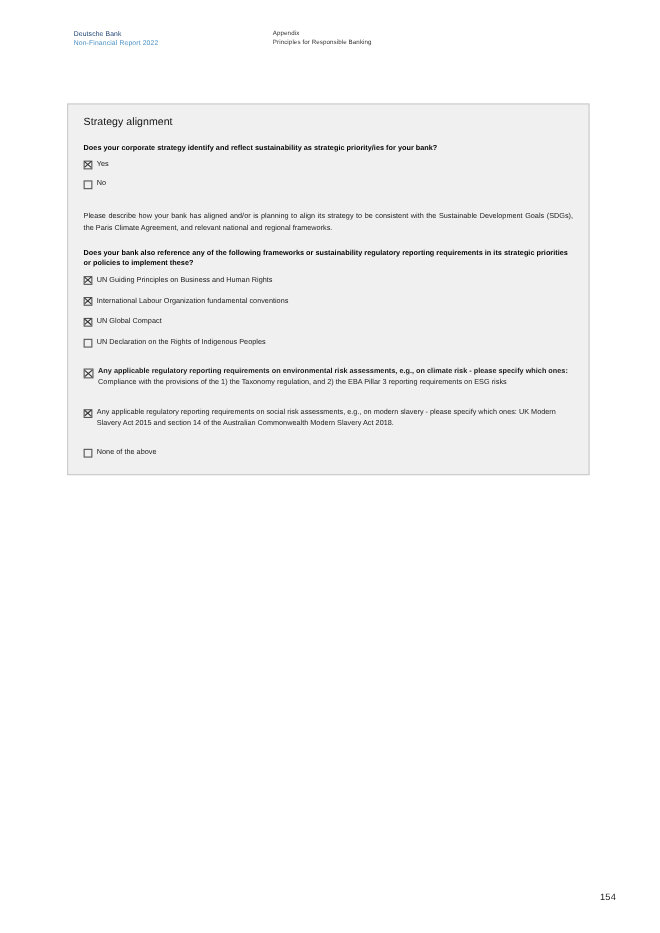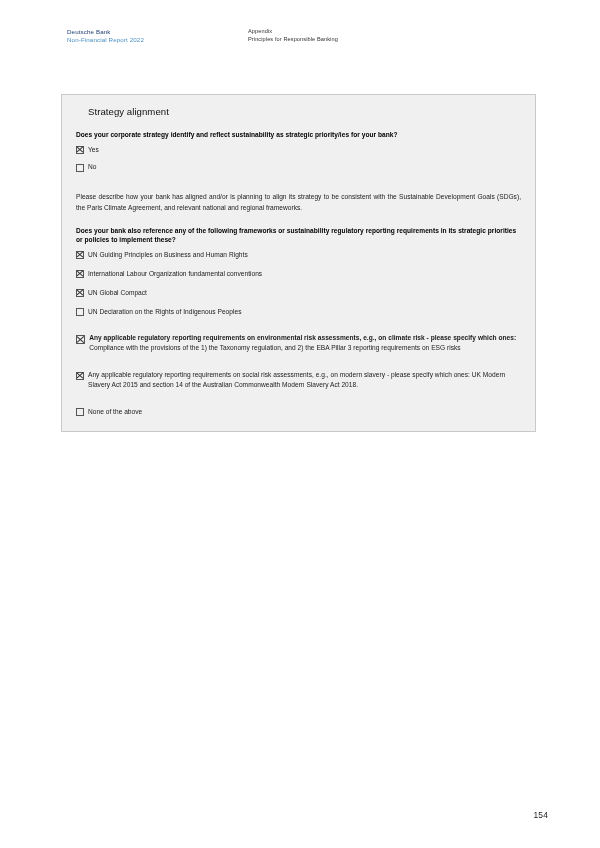--- a/index.html
+++ b/index.html
@@ -69,21 +69,21 @@
     top: 94px;
     width: 475px;
     box-sizing: border-box;
     border: 1px solid #c9c9c9;
     background: #f0f0f0;
     padding: 11px 14px 14px 14px;
   }
   .panel-title {
     font-size: 9.6px;
     color: #111111;
-    margin: 0 0 13px 12px;
+    margin: 0 0 13px 0;
     letter-spacing: 0.05px;
   }
 
   .q {
     font-size: 6.6px;
     font-weight: bold;
     color: #000;
     line-height: 1.45;
     margin: 0 0 5px 0;
     letter-spacing: 0.03px;
@@ -153,21 +153,21 @@
 
   .opt-block { margin-bottom: 9px; }
   .opt-block:last-child { margin-bottom: 0; }
 
   .opt.bold .opt-text { font-size: 6.6px; }
   .opt.bold { align-items: flex-start; }
 
   
   .page-number {
     position: absolute;
-    right: 52px;
+    right: 40px;
     bottom: 28px;
     font-size: 8.4px;
     color: #1a1a1a;
     letter-spacing: 0.2px;
   }
 </style>
 </head>
 <body>
 
 <div class="page">

